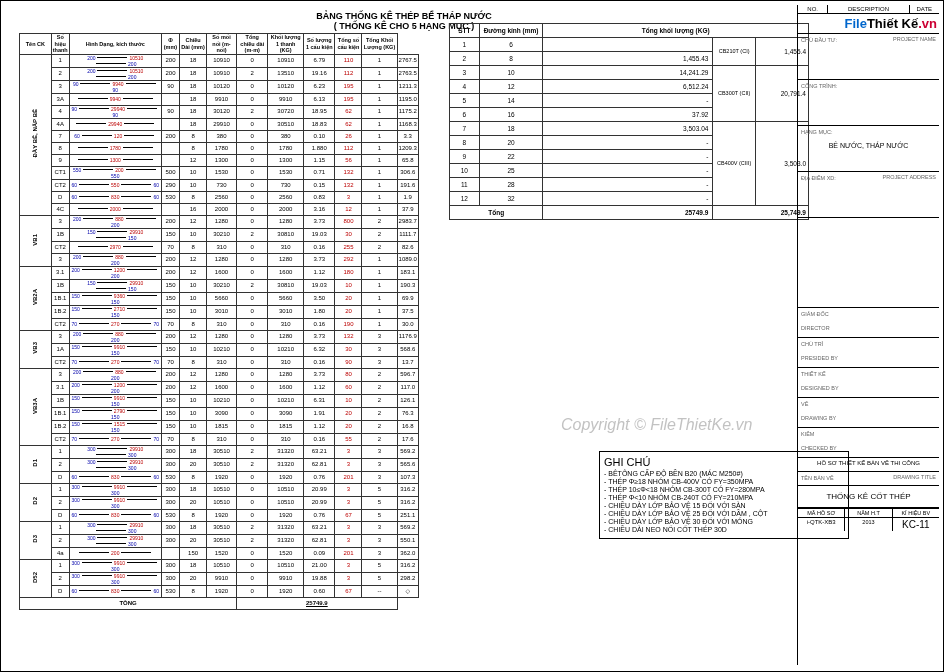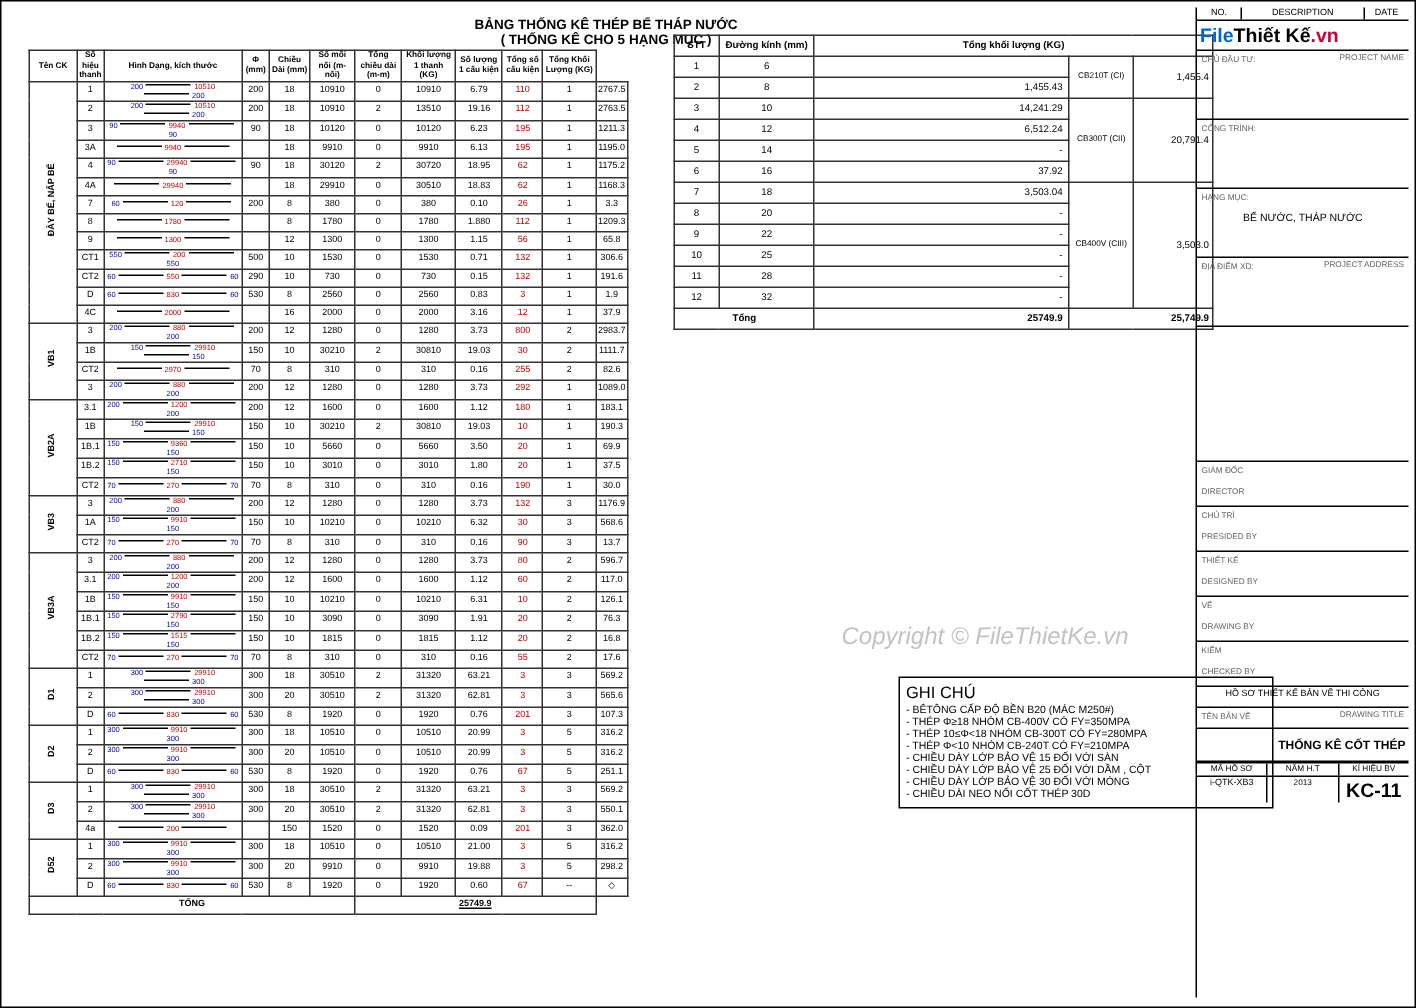--- a/index.html
+++ b/index.html
@@ -23,27 +23,27 @@
   .ghichu-title { font-size: 11px; font-weight: normal; margin-bottom: 2px; }
   .ghichu-line { font-size: 7px; margin: 1px 0; }
   .titleblock { position: absolute; right: 4px; top: 4px; width: 142px; height: 660px; border-left: 1px solid #000; }
   .tb-row { border-bottom: 1px solid #000; padding: 2px 3px; font-size: 6.5px; min-height: 14px; position: relative; }
   .tb-row.tall { min-height: 46px; }
   .tb-row.vtall { min-height: 90px; }
   .tb-label { color: #666; font-size: 5.5px; }
   .tb-top { display: flex; border-bottom: 1px solid #000; }
   .tb-top div { border-right: 1px solid #000; padding: 1px 2px; font-size: 6px; flex: 1; text-align: center; }
   .tb-top div:last-child { border-right: none; }
-  .logo { font-size: 13px; font-weight: bold; padding: 2px; text-align: left; }
+  .logo { font-size: 13px; font-weight: bold; padding: 2px; text-align: right; }
   .logo .blue { color: #0066cc; }
   .logo .red { color: #cc0033; }
   .tb-bottom { display: flex; border-top: 1px solid #000; }
   .tb-bottom > div { border-right: 1px solid #000; padding: 1px 2px; font-size: 5.5px; text-align: center; flex: 1; }
   .tb-bottom > div:last-child { border-right: none; }
-  .drawing-name { font-weight: bold; font-size: 8px; text-align: right; padding: 6px 2px; }
+  .drawing-name { font-weight: normal; font-size: 8px; text-align: center; padding: 6px 2px; }
   .copyright { position: absolute; left: 560px; top: 415px; font-size: 16px; color: rgba(120,120,120,0.45); font-style: italic; pointer-events: none; }
   .red-num { color: #b00; }
   .dim { color: #00a; font-size:5px; }
 </style>
 </head>
 <body>
 
 <div class="page">
 
   <div class="main-area">
@@ -792,18 +792,18 @@
     </div>
     <div class="tb-row drawing-name">THỐNG KÊ CỐT THÉP</div>
     <div class="tb-bottom">
       <div>MÃ HỒ SƠ</div>
       <div>NĂM H.T</div>
       <div>KÍ HIỆU BV</div>
     </div>
     <div class="tb-bottom">
       <div style="font-size:6px">i-QTK-XB3</div>
       <div>2013</div>
-      <div style="font-weight:bold;font-size:13px">KC-11</div>
+      <div style="font-weight:normal;font-size:10px">KC-11</div>
     </div>
   </div>
 
   <div class="copyright">Copyright © FileThietKe.vn</div>
 </div>
 
 </body></html>

